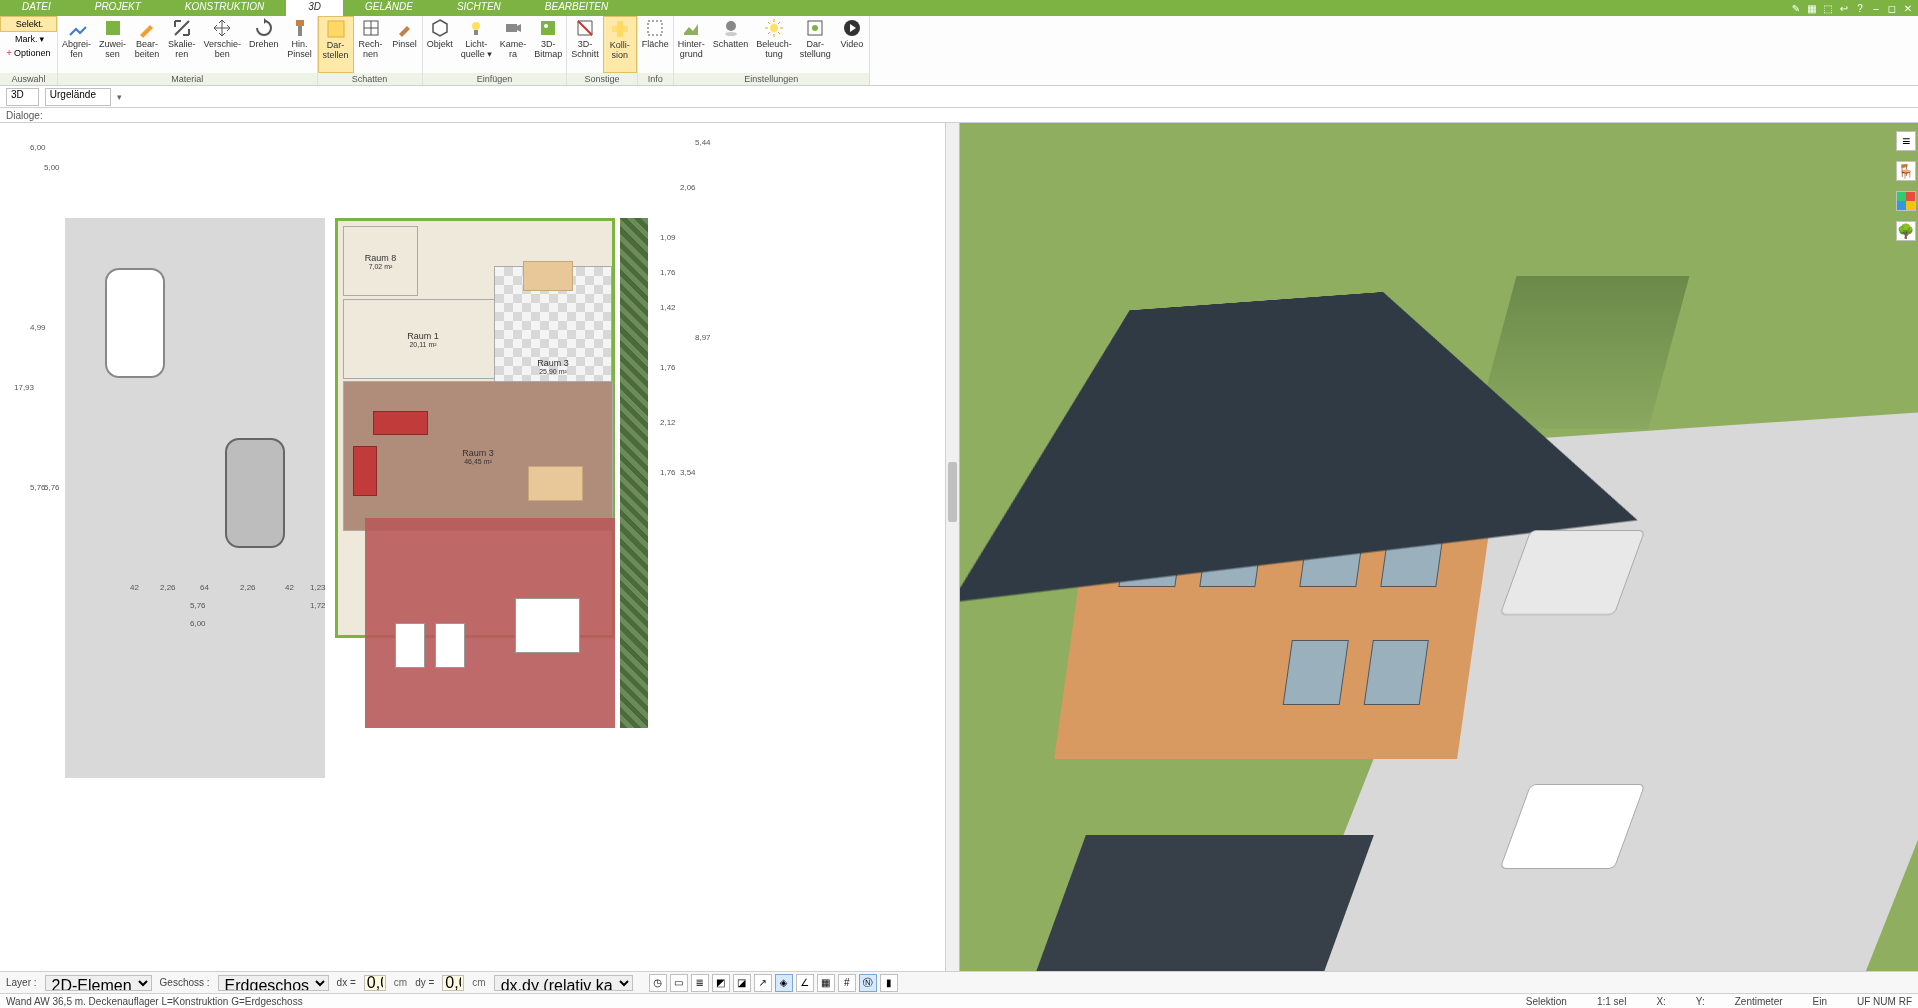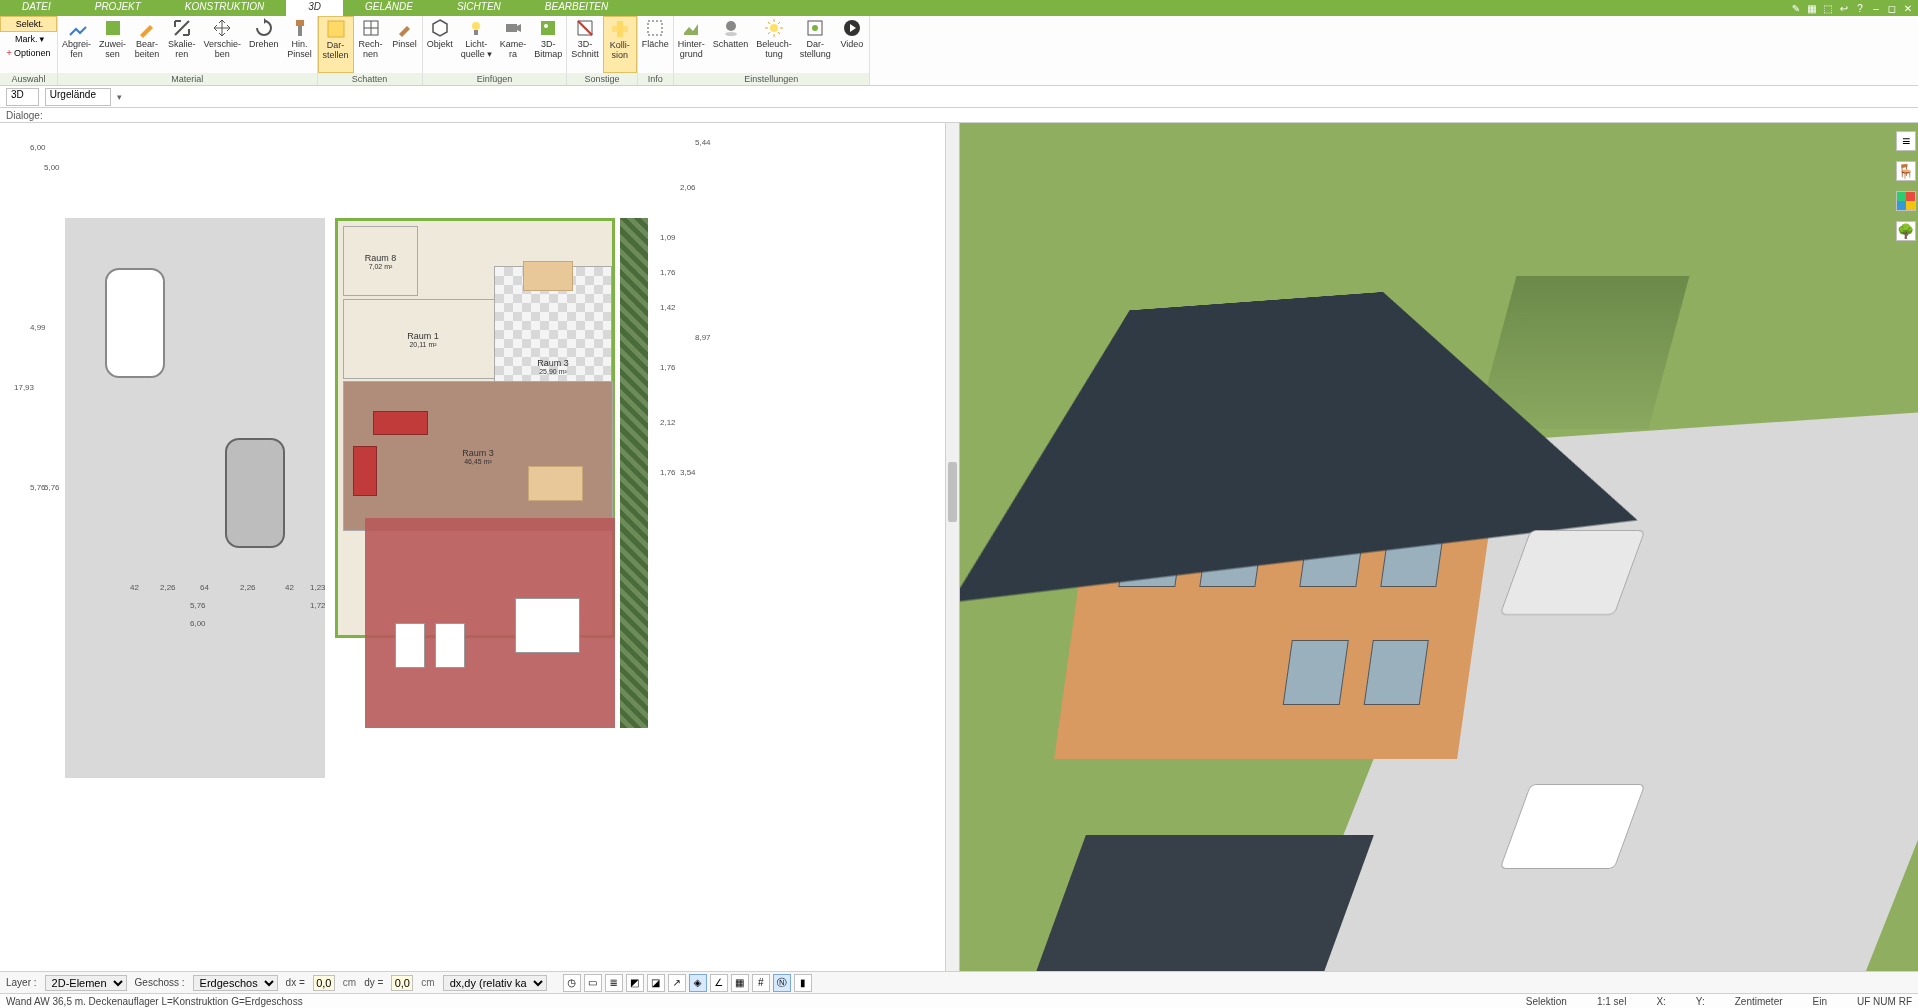--- a/index.html
+++ b/index.html
@@ -75,21 +75,21 @@
 .render .hedge3d { position: absolute; left: 56%; top: 18%; width: 18%; height: 18%; background: linear-gradient(#6b8a4a,#8aa85f); transform: skewX(-15deg); }
 
 
 .side-palette { position: absolute; right: 2px; top: 8px; display: flex; flex-direction: column; gap: 10px; }
 .side-palette .pbtn { width: 20px; height: 20px; border: 1px solid #c0c0c0; background: #fff; display: flex; align-items: center; justify-content: center; font-size: 14px; cursor: pointer; }
 .side-palette .pbtn.colors { background: conic-gradient(#e74c3c 0 25%, #f1c40f 0 50%, #3498db 0 75%, #2ecc71 0 100%); }
 
 
 .bottom-bar { height: 22px; background: #f7f7f7; border-top: 1px solid #d0d0d0; display: flex; align-items: center; font-size: 10px; padding: 0 6px; gap: 8px; }
 .bottom-bar label { color: #444; }
-.bottom-bar select, .bottom-bar input { font-size: 11px; height: 16px; border: 1px solid #c0c0c0; padding: 0 2px; }
+.bottom-bar select, .bottom-bar input { font-size: 16px; height: 16px; border: 1px solid #c0c0c0; padding: 0 2px; }
 .bottom-bar input.num { width: 22px; text-align: center; background: #fffbe0; }
 .bottom-bar .unit { color: #666; }
 .bottom-bar .icons { display: flex; gap: 3px; margin-left: 8px; }
 .bottom-bar .icons .i { width: 18px; height: 18px; border: 1px solid #c0c0c0; background: #fff; display: flex; align-items: center; justify-content: center; cursor: pointer; }
 .bottom-bar .icons .i.on { background: #d6e9ff; border-color: #7aa8d8; }
 .bottom-bar .red { color: #c0392b; }
 
 
 .status-bar { height: 15px; background: #fdfdfd; border-top: 1px solid #d0d0d0; font-size: 10px; color: #444; display: flex; align-items: center; padding: 0 6px; gap: 30px; }
 .status-bar .grow { flex: 1; }

